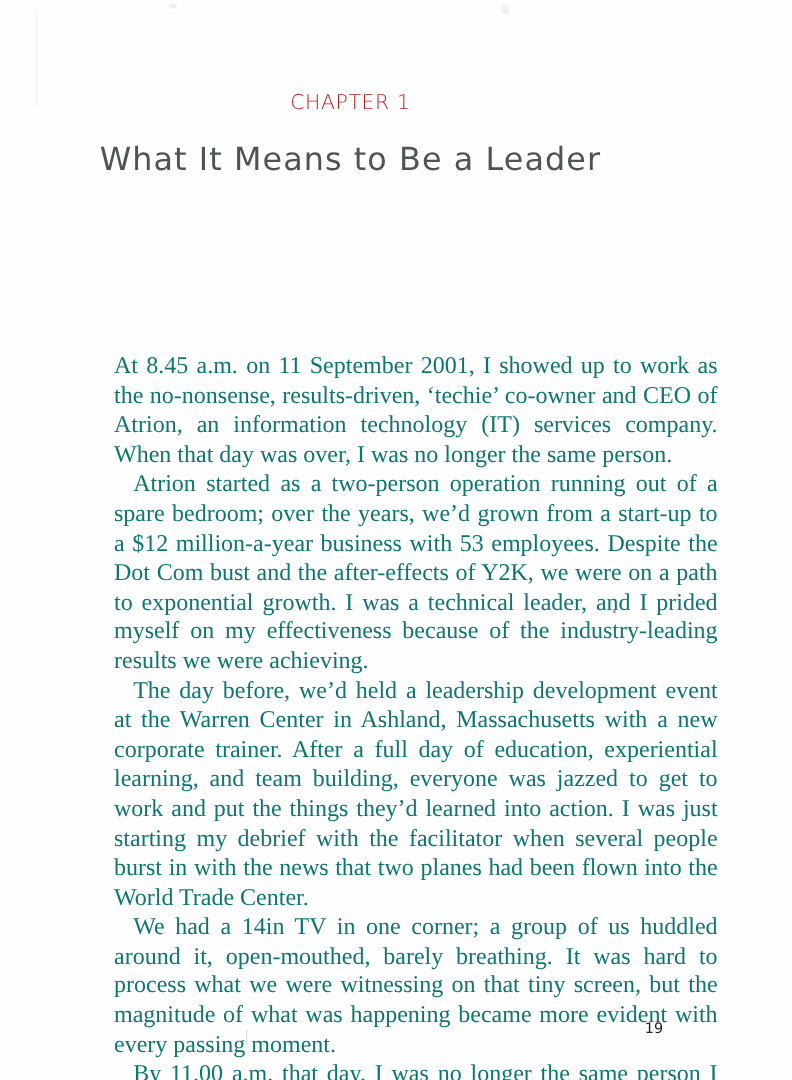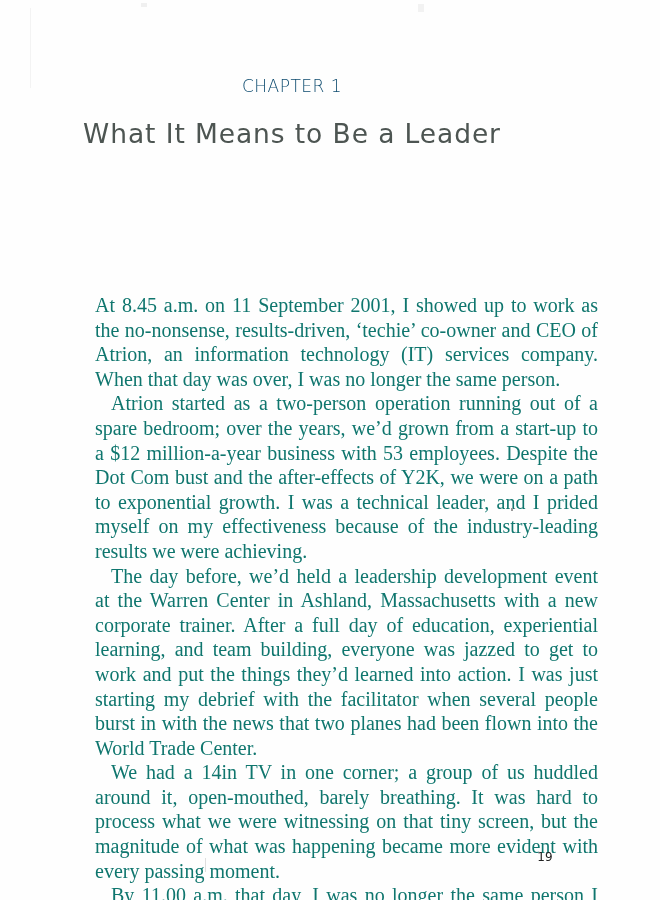--- a/index.html
+++ b/index.html
@@ -21,21 +21,21 @@
     }
     .chapter-label {
       position: absolute;
       left: 0; width: 584px;
       top: 76px;
       text-align: center;
       font-family: "DejaVu Sans", sans-serif;
       font-weight: 200;
       font-size: 17px;
       letter-spacing: 0.5px;
-      color: #0c4a6e;
+      color: #b91c1c;
     }
     .chapter-title {
       position: absolute;
       left: 0; width: 584px;
       top: 118px;
       text-align: center;
       font-family: "DejaVu Sans", sans-serif;
       font-size: 26.5px;
       letter-spacing: 0.9px;
       color: #4d5552;

